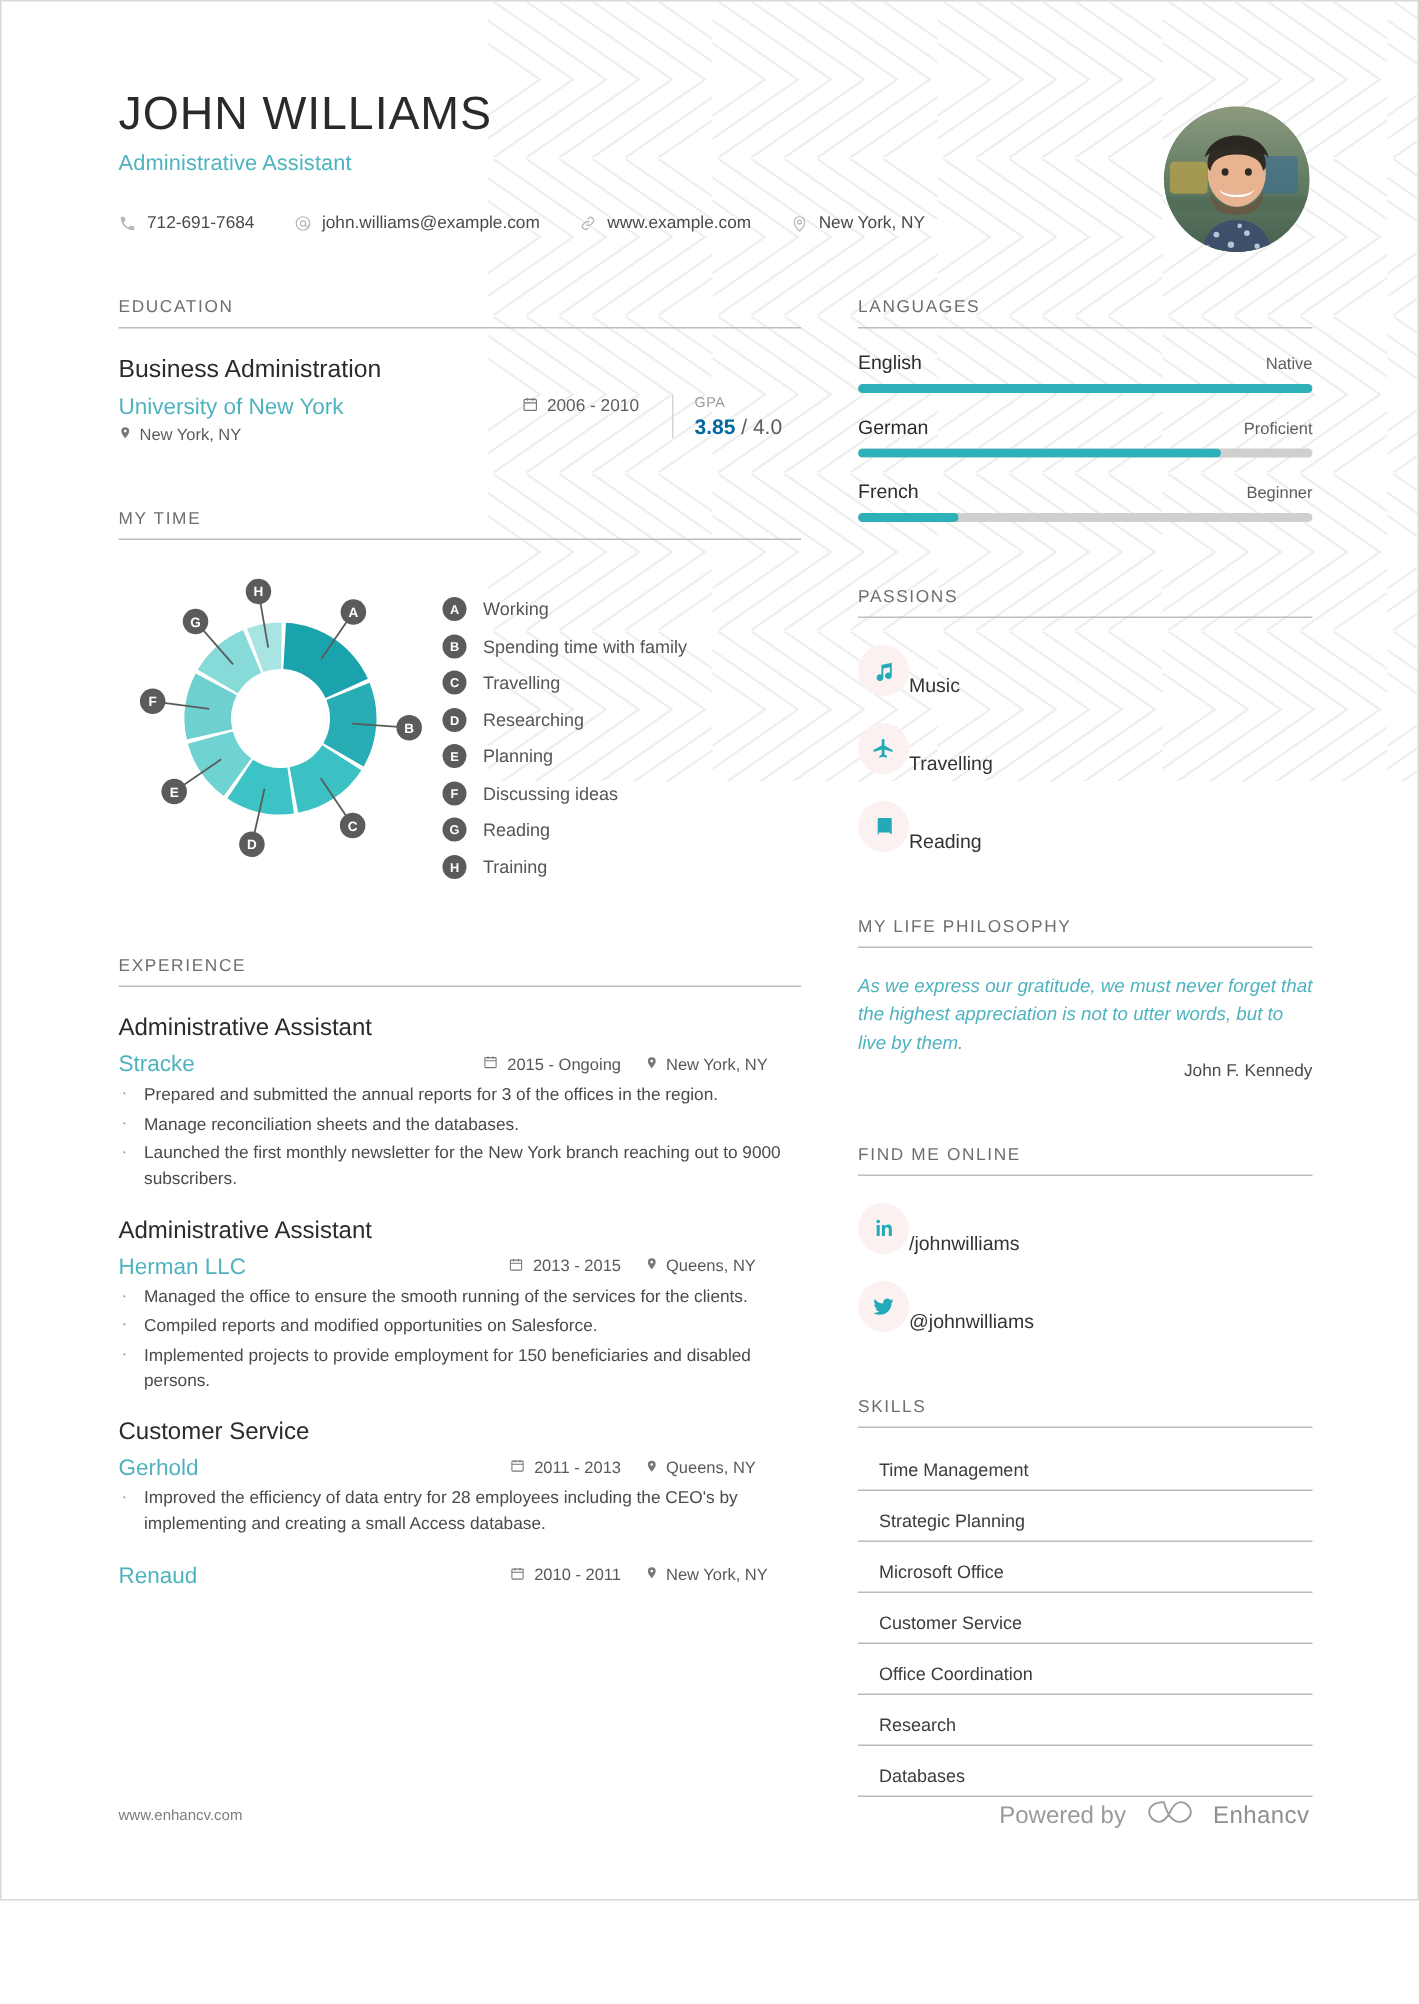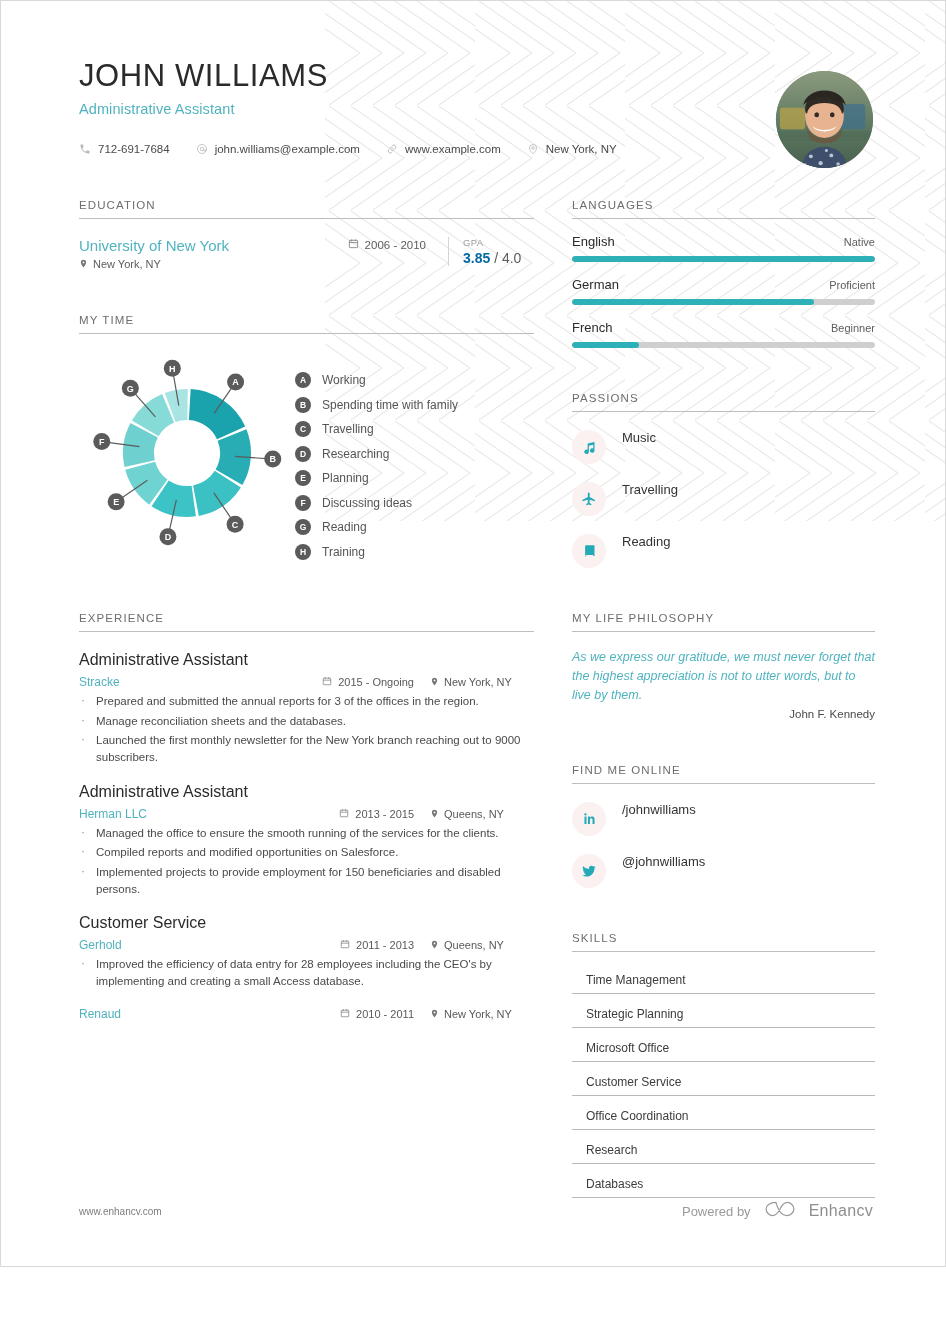--- a/index.html
+++ b/index.html
@@ -129,21 +129,21 @@
   .legend-label { font-size: 12px; color: #555; }
 
   
   .exp-entry { margin-top: 17px; }
   .exp-entry:first-of-type { margin-top: 19px; }
   .exp-role { font-size: 16px; color: #2b2b2b; }
   .exp-meta {
     display: flex; align-items: center;
     margin-top: 6px;
   }
-  .exp-company { font-size: 12px; color: #4fb3bf; flex: 1 1 auto; }
+  .exp-company { font-size: 15px; color: #4fb3bf; flex: 1 1 auto; }
   .exp-date {
     font-size: 11px; color: #595959;
     display: flex; align-items: center; gap: 6px;
     white-space: nowrap; margin-right: 16px;
   }
   .exp-loc {
     font-size: 11px; color: #595959;
     display: flex; align-items: center; gap: 5px;
     white-space: nowrap; width: 104px;
   }
@@ -161,21 +161,21 @@
   .lang-head { display: flex; justify-content: space-between; align-items: baseline; }
   .lang-name { font-size: 13px; color: #2b2b2b; }
   .lang-level { font-size: 11px; color: #5e5e5e; }
   .lang-track {
     height: 6px; border-radius: 3px;
     background: #cfcfcf; margin-top: 7px; overflow: hidden;
   }
   .lang-fill { height: 100%; border-radius: 3px; background: #2eb0b8; }
 
   
-  .icon-row { display: flex; align-items: flex-start; gap: 16px; margin-top: 18px; }
+  .icon-row { display: flex; align-items: flex-end; margin-top: 18px; }
   .icon-circle {
     width: 34px; height: 34px; border-radius: 50%;
     background: #fbf1f1;
     display: flex; align-items: center; justify-content: center;
     flex: 0 0 34px; color: #23a9b8;
   }
   .icon-row-label { font-size: 13px; color: #333; }
 
   
   .quote {
@@ -200,21 +200,21 @@
 
   
   .footer {
     position: absolute;
     left: 78px; right: 72px; bottom: 44px;
     display: flex; align-items: center; justify-content: space-between;
     z-index: 2;
   }
   .footer-url { font-size: 10px; color: #7d7d7d; }
   .footer-brand { display: flex; align-items: center; gap: 12px; }
-  .powered { font-size: 13px; color: #9a9a9a; }
+  .powered { font-size: 16px; color: #9a9a9a; }
   .brand-name { font-size: 16px; color: #8f8f8f; letter-spacing: .3px; }
 </style>
 </head>
 <body>
 
 <div class="page">
 
   <svg class="bg-pattern" viewBox="0 0 620 520" preserveAspectRatio="none">
     <defs>
       <pattern id="chev" width="150" height="105" patternUnits="userSpaceOnUse">
@@ -311,20 +311,21 @@
       </div>
     </div>
 
     <div class="cols">
 
       <div class="col-left">
 
         <div class="sec">
           <div class="sec-title">EDUCATION</div>
           <div class="edu-entry">
+            <div class="edu-degree">Business Administration</div>
             <div class="edu-line">
               <div class="edu-school-wrap">
                 <div class="edu-school">University of New York</div>
                 <div class="edu-loc">
                   <span>
                     <svg width="9" height="9" viewBox="0 0 24 24" fill="#777">
                         <path d="M12 2a7 7 0 0 0-7 7c0 5.3 7 13 7 13s7-7.7 7-13a7 7 0 0 0-7-7zm0 9.5A2.5 2.5 0 1 1 12 6.5a2.5 2.5 0 0 1 0 5z"></path>
                       </svg>
                   </span>
                   <span>New York, NY</span>

